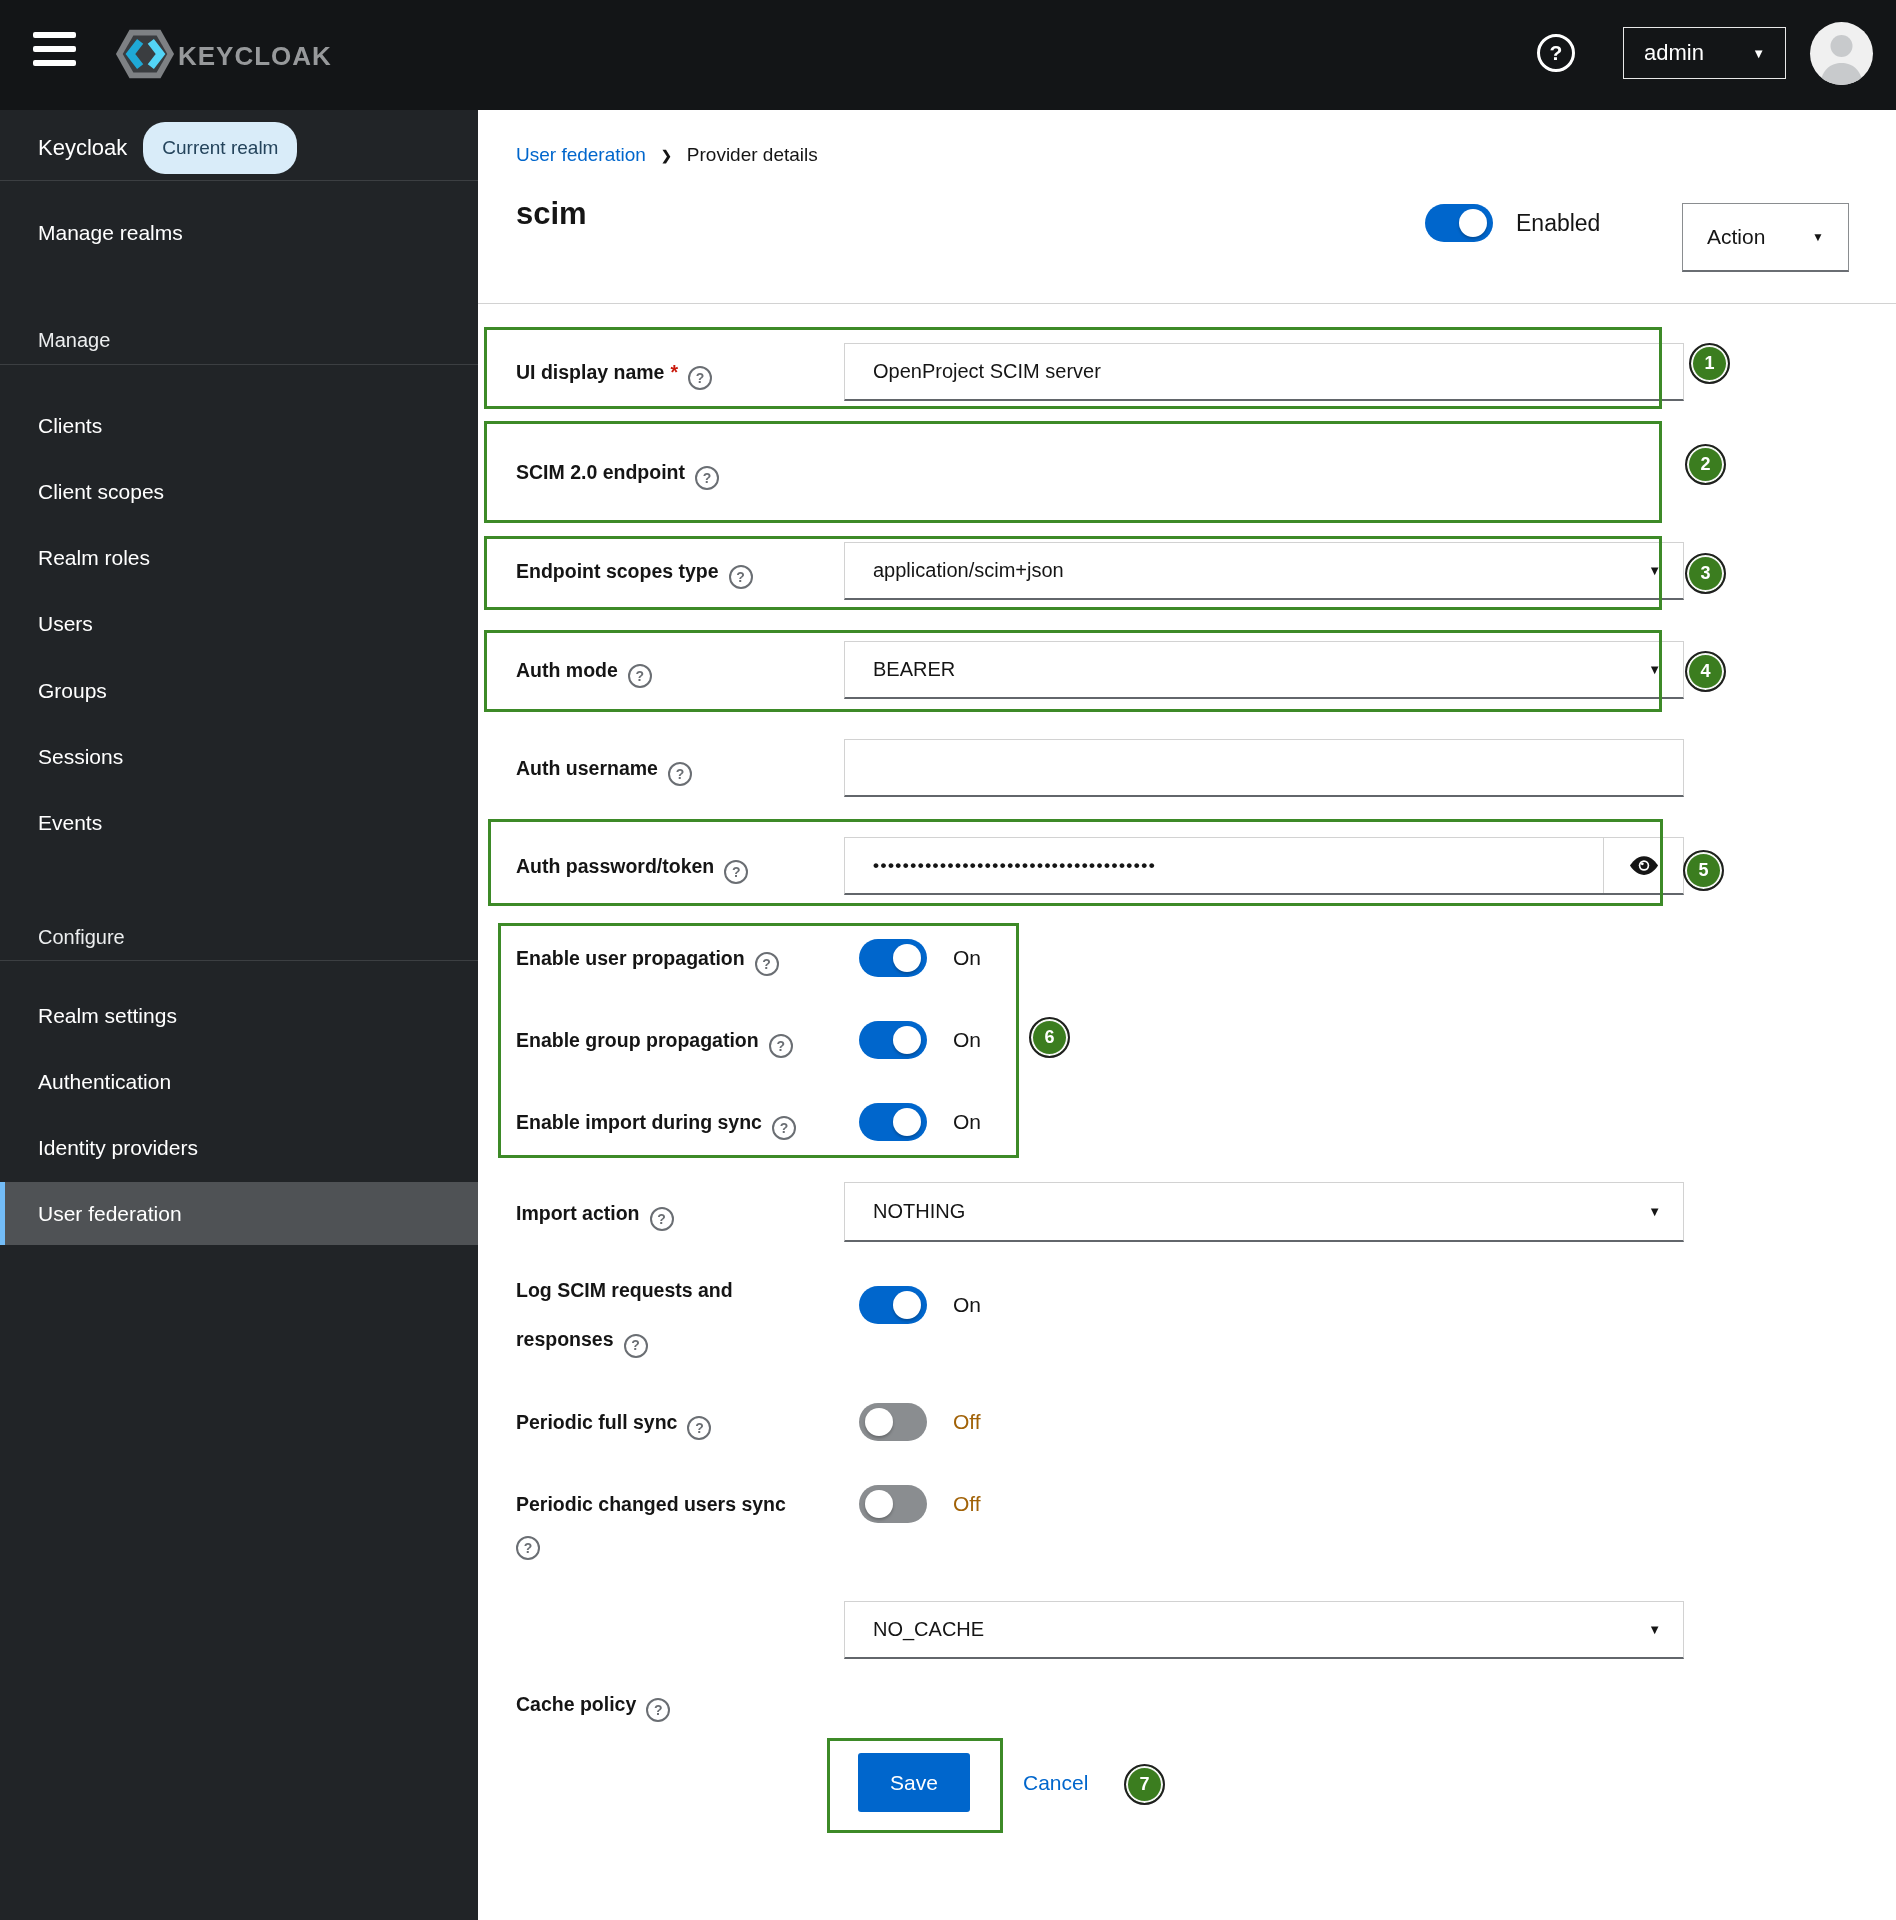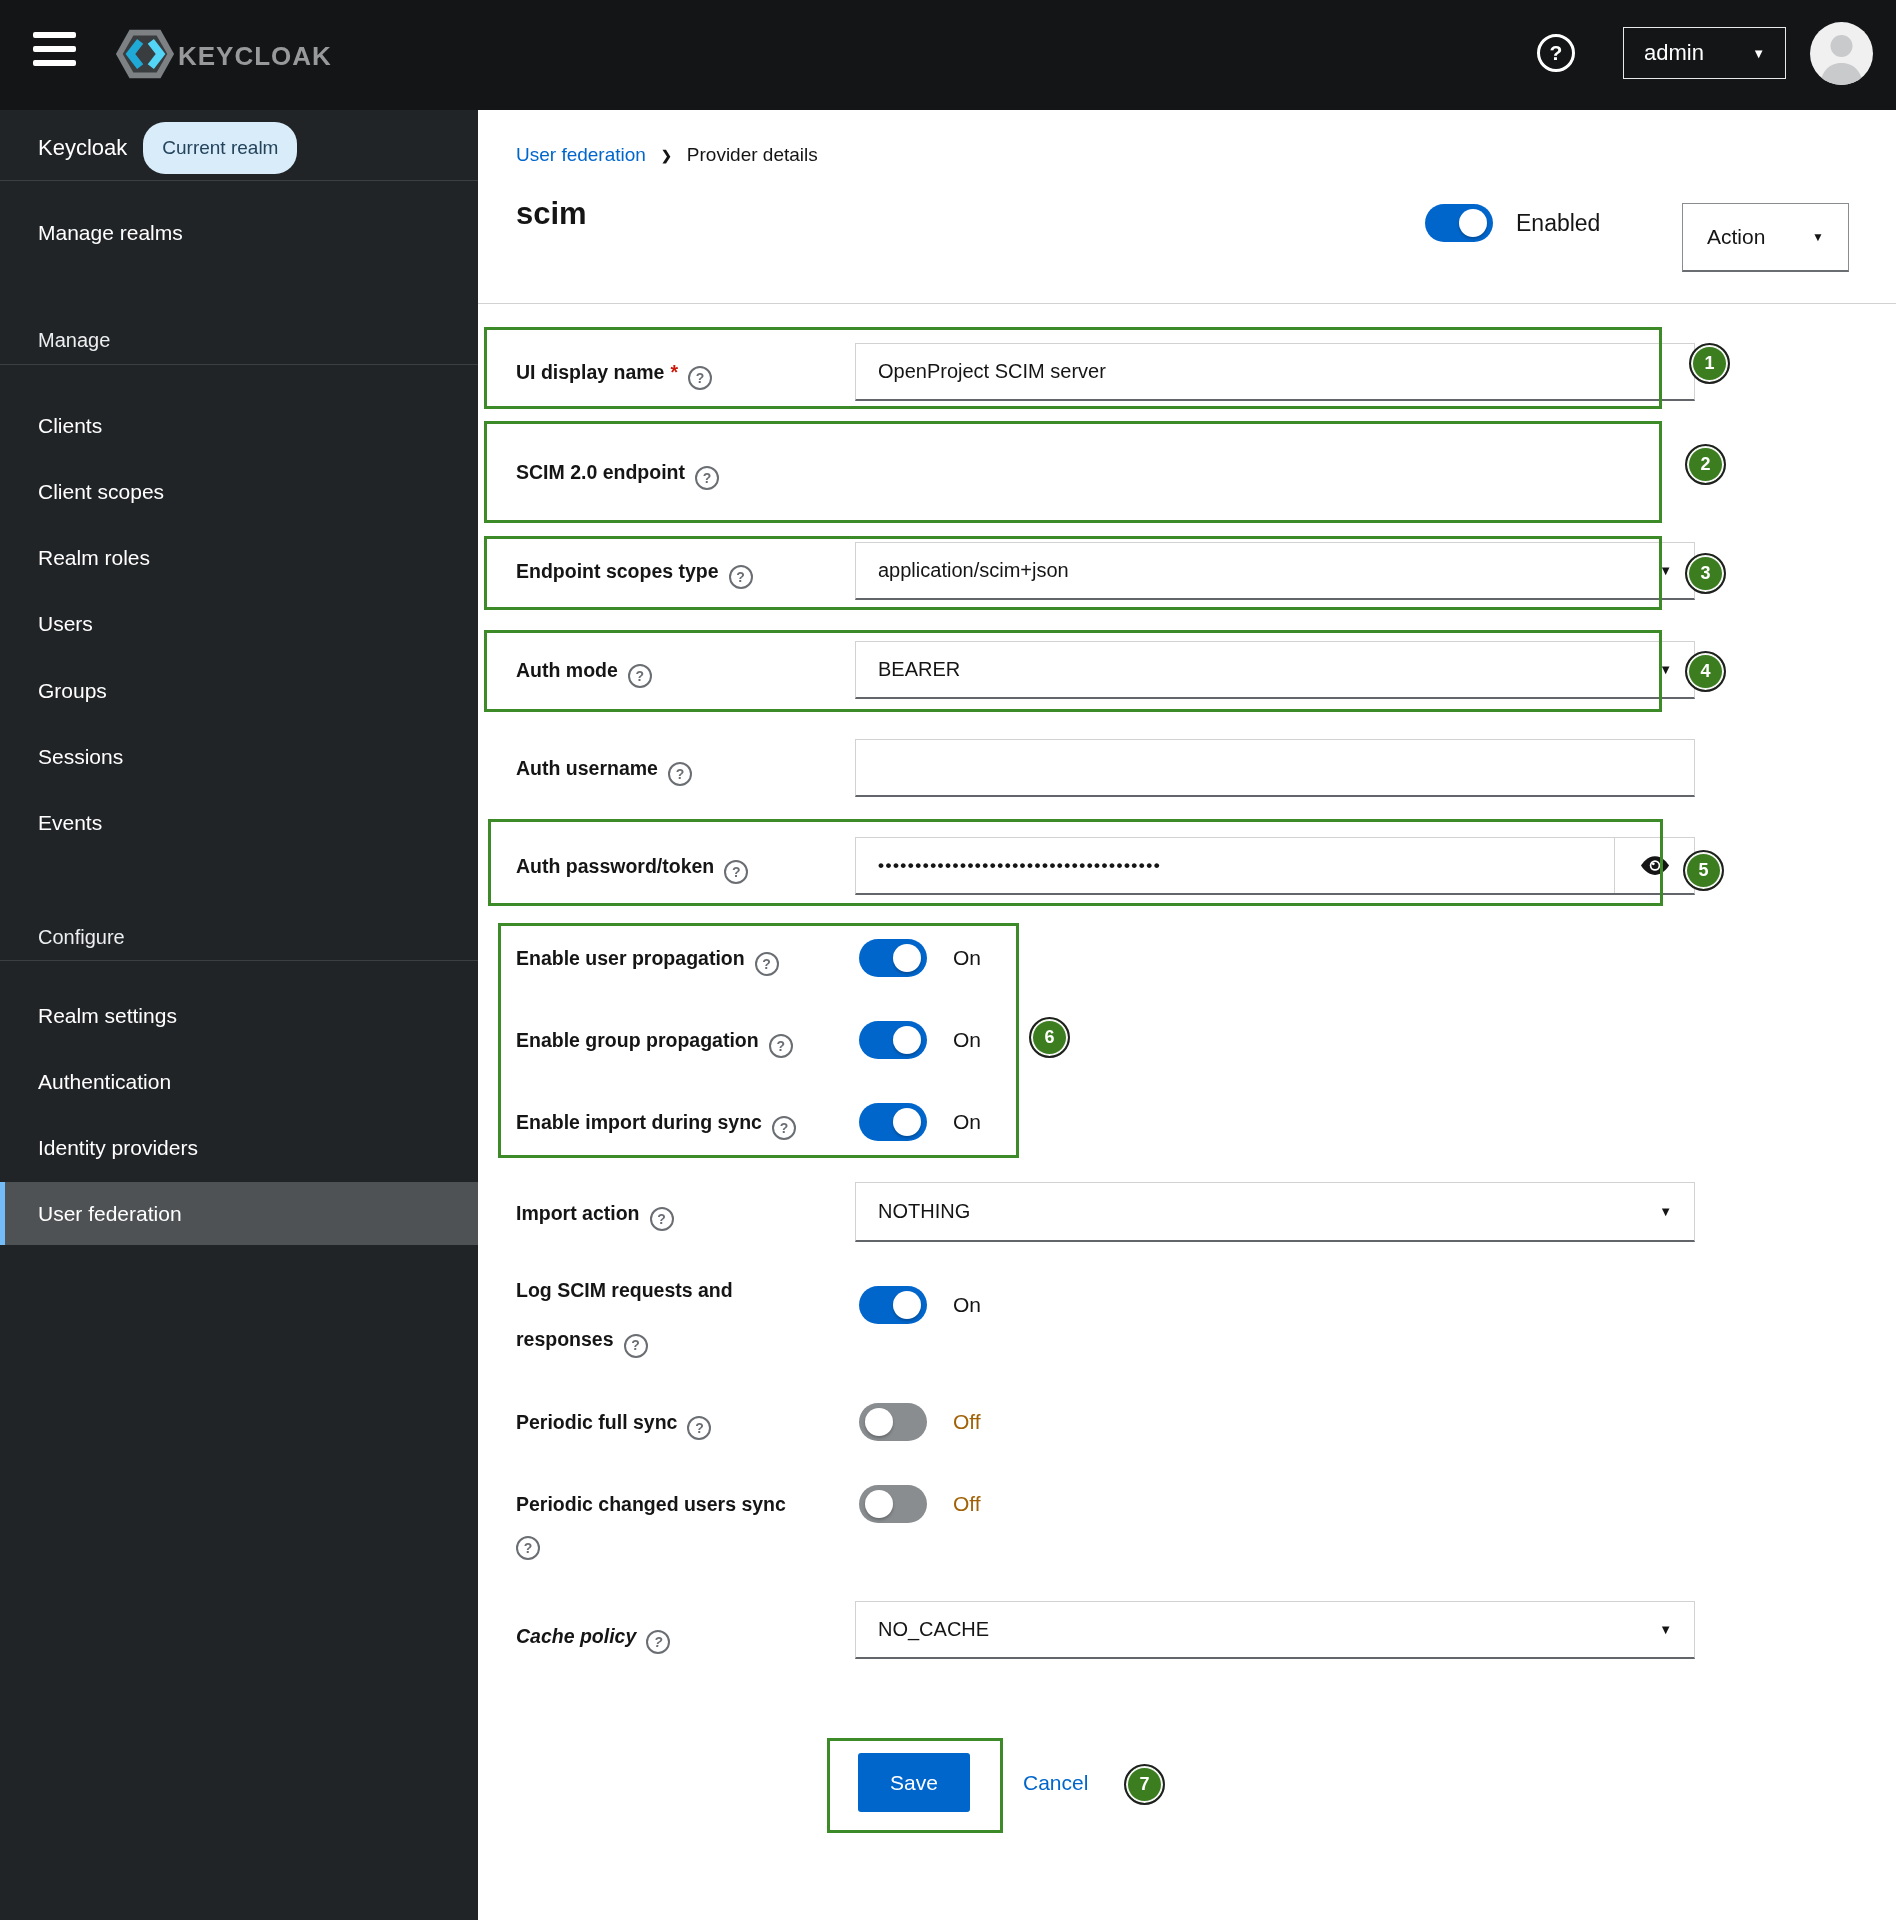--- a/index.html
+++ b/index.html
@@ -49,21 +49,21 @@
   .enabled-label { position:absolute; left:1038px; top:100px; font-size:23px; color:#151515; }
   .action-btn { position:absolute; left:1204px; top:93px; width:167px; height:69px; border:1px solid #8a8d90; border-bottom:2px solid #6a6e73; background:#fff; display:flex; align-items:center; justify-content:space-between; padding:0 24px; font-size:21px; color:#151515; cursor:pointer; }
   .action-btn .caret { font-size:12px; }
 
   
   .row-label { position:absolute; left:38px; width:310px; font-size:19.5px; font-weight:700; color:#151515; line-height:28px; }
   .row-label .req { color:#c9190b; margin-left:6px; }
   .help-icon { display:inline-flex; width:24px; height:24px; border:2px solid #6a6e73; border-radius:50%; color:#6a6e73; font-size:14px; font-weight:700; align-items:center; justify-content:center; vertical-align:-4px; margin-left:10px; cursor:pointer; }
   .row-label.narrow { width:232px; }
   .help-below .help-icon { display:inline-flex; margin-left:0; margin-top:18px; }
-  .ctl { position:absolute; left:377px; width:840px; height:58px; background:#fff; border:1px solid #d2d2d2; border-bottom:2px solid #62666b; display:flex; align-items:center; padding:0 22px; font-size:20px; color:#151515; cursor:text; }
+  .ctl { position:absolute; left:366px; width:840px; height:58px; background:#fff; border:1px solid #d2d2d2; border-bottom:2px solid #62666b; display:flex; align-items:center; padding:0 28px; font-size:20px; color:#151515; cursor:text; }
   .ctl.select { cursor:pointer; }
   .ctl.select .sel-caret { position:absolute; right:22px; font-size:13px; color:#151515; }
   .ctl.pwd { padding-right:90px; }
   .pwd-dots { font-size:17px; font-weight:700; letter-spacing:1.5px; overflow:hidden; white-space:nowrap; }
   .eye-cell { position:absolute; right:0; top:0; width:80px; height:100%; border-left:1px solid #d2d2d2; display:flex; align-items:center; justify-content:center; cursor:pointer; }
   .toggle-wrap { position:absolute; left:381px; display:flex; align-items:center; gap:26px; }
   .status { font-size:21px; color:#151515;text-align:center; }
   .status.off { color:#a16207; }
 
   
@@ -73,21 +73,21 @@
   .lb4 { top:546px; } .ct4 { top:531px; }
   .lb5 { top:644px; } .ct5 { top:629px; }
   .lb6 { top:742px; } .ct6 { top:727px; }
   .lb7 { top:834px; } .tg7 { top:829px; }
   .lb8 { top:916px; } .tg8 { top:911px; }
   .lb9 { top:998px; } .tg9 { top:993px; }
   .lb10 { top:1089px; } .ct10 { top:1072px; height:60px; }
   .lb11 { top:1156px; line-height:49px; } .tg11 { top:1176px; }
   .lb12 { top:1298px; } .tg12 { top:1293px; }
   .lb13 { top:1380px; } .tg13 { top:1375px; }
-  .lb14 { top:1512px;font-style:italic; } .ct14 { top:1491px; }
+  .lb14 { top:1580px; } .ct14 { top:1491px; }
 
   
   .gbox { position:absolute; border:3px solid #3d8a28; pointer-events:none; }
   .gb1 { left:6px; top:217px; width:1178px; height:82px; }
   .gb2 { left:6px; top:311px; width:1178px; height:102px; }
   .gb3 { left:6px; top:426px; width:1178px; height:74px; }
   .gb4 { left:6px; top:520px; width:1178px; height:82px; }
   .gb5 { left:10px; top:709px; width:1175px; height:87px; }
   .gb6 { left:20px; top:813px; width:521px; height:235px; }
   .gb7 { left:349px; top:1628px; width:176px; height:95px; }

